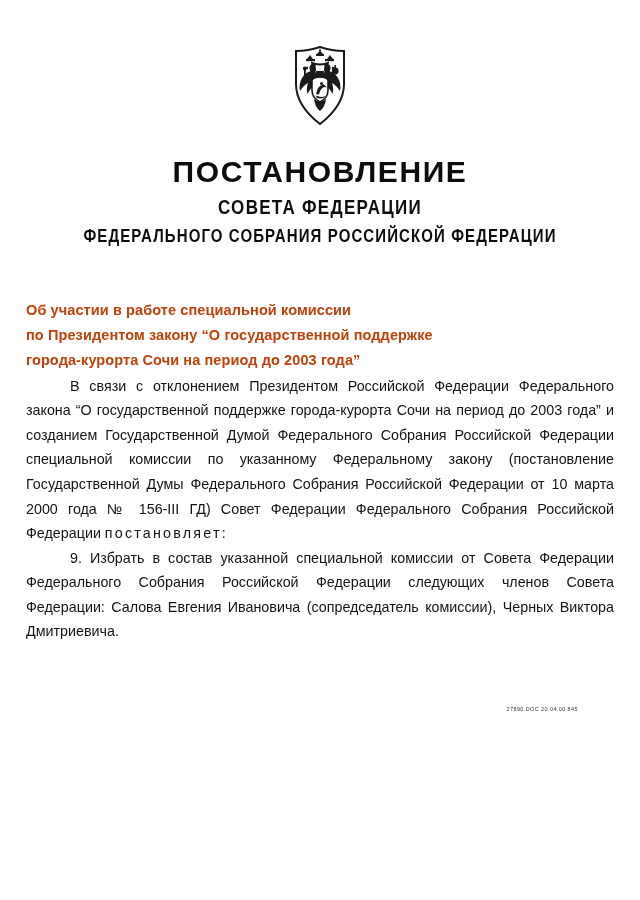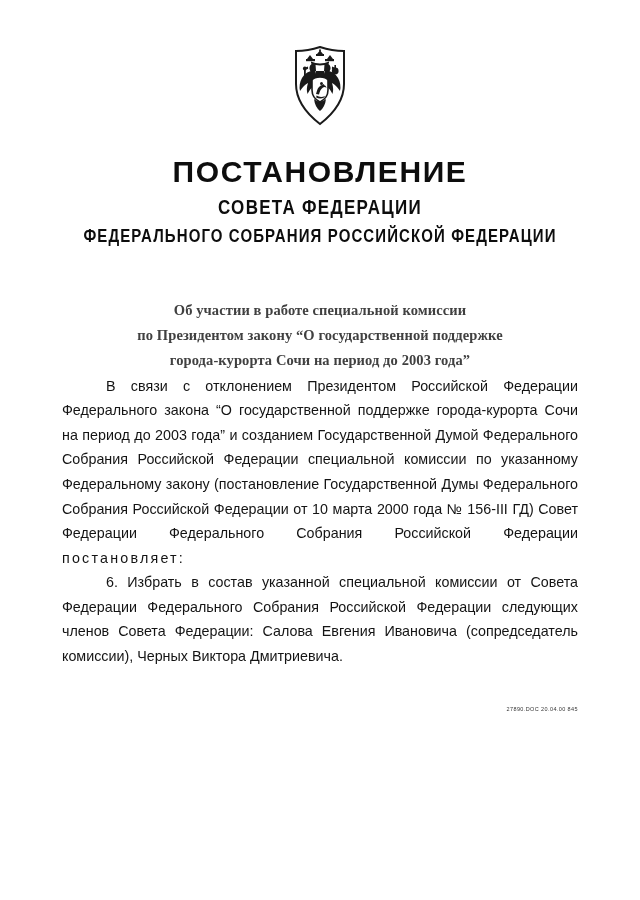--- a/index.html
+++ b/index.html
@@ -12,21 +12,21 @@
     background: #ffffff;
     font-family: "Liberation Sans", sans-serif;
     color: #111111;
     overflow: hidden;
   }
   .page {
     position: relative;
     width: 640px;
     height: 736px;
     box-sizing: border-box;
-    padding: 0 62px;
+    padding: 0 26px;
   }
 
   
   .emblem-wrap {
     padding-top: 44px;
     display: flex;
     justify-content: center;
   }
   .emblem {
     width: 66px;
@@ -62,27 +62,26 @@
     font-weight: bold;
     letter-spacing: 1.1px;
     transform: scaleY(1.2);
     transform-origin: center top;
     color: #0d0d0d;
   }
 
   
   .subject {
     margin-top: 56px;
-    text-align: center;
+    text-align: left;
     font-size: 14.5px;
     font-weight: bold;
     line-height: 1.75;
-    color: #404040;
+    color: #c2410c;
     letter-spacing: 0.1px;
-    font-family: Liberation Serif, serif;
   }
   .subject div { white-space: nowrap; }
 
   
   .body-text {
     font-size: 14.3px;
     line-height: 1.72;
     text-align: justify;
     text-justify: inter-word;
     color: #141414;
@@ -168,18 +167,18 @@
   </div>
 
   <div class="subject">
     <div>Об участии в работе специальной комиссии</div>
     <div>по Президентом закону “О государственной поддержке</div>
     <div>города-курорта Сочи на период до 2003 года”</div>
   </div>
 
   <div class="body-text">
     <p class="para"><span>В связи с отклонением Президентом Российской Федерации Федерального закона “О государственной поддержке города-курорта Сочи на период до 2003 года” и созданием Государственной Думой Федерального Собрания Российской Федерации специальной комиссии по указанному Федеральному закону (постановление Государственной Думы Федерального Собрания Российской Федерации от 10 марта 2000 года № 156-III ГД) Совет Федерации Федерального Собрания Российской Федерации </span><span class="spaced">постановляет:</span></p>
-    <p class="para">6. Избрать в состав указанной специальной комиссии от Совета Федерации Федерального Собрания Российской Федерации следующих членов Совета Федерации: Салова Евгения Ивановича (сопредседатель комиссии), Черных Виктора Дмитриевича.</p>
+    <p class="para">9. Избрать в состав указанной специальной комиссии от Совета Федерации Федерального Собрания Российской Федерации следующих членов Совета Федерации: Салова Евгения Ивановича (сопредседатель комиссии), Черных Виктора Дмитриевича.</p>
   </div>
 
   <div class="footer-code">27890.DOC  20.04.00  845</div>
 
 </div>
 
 </body></html>

